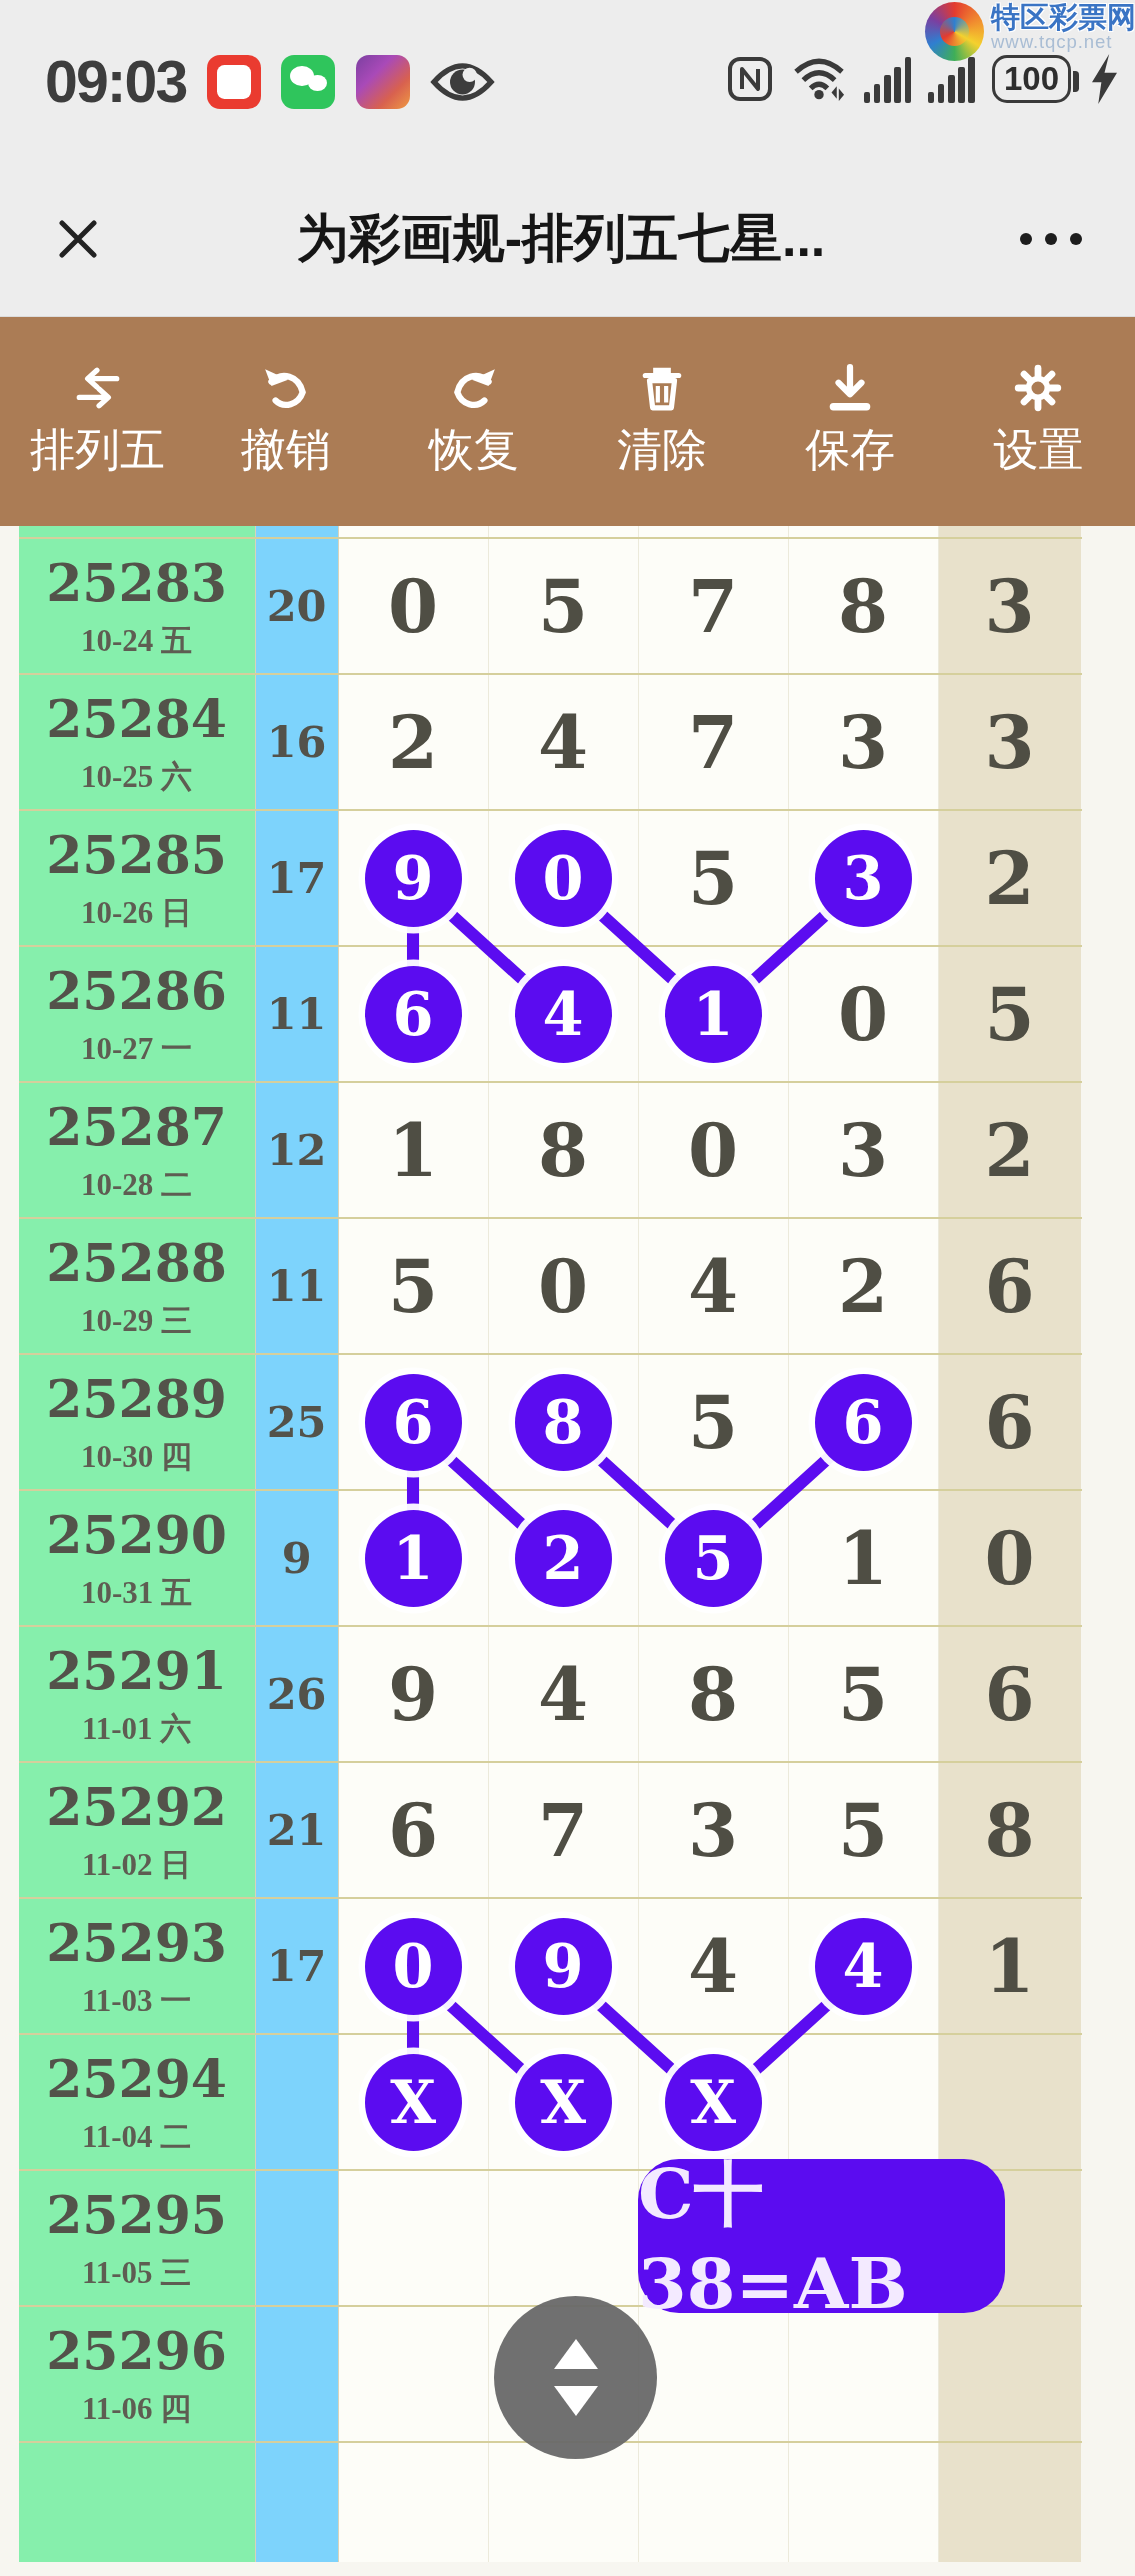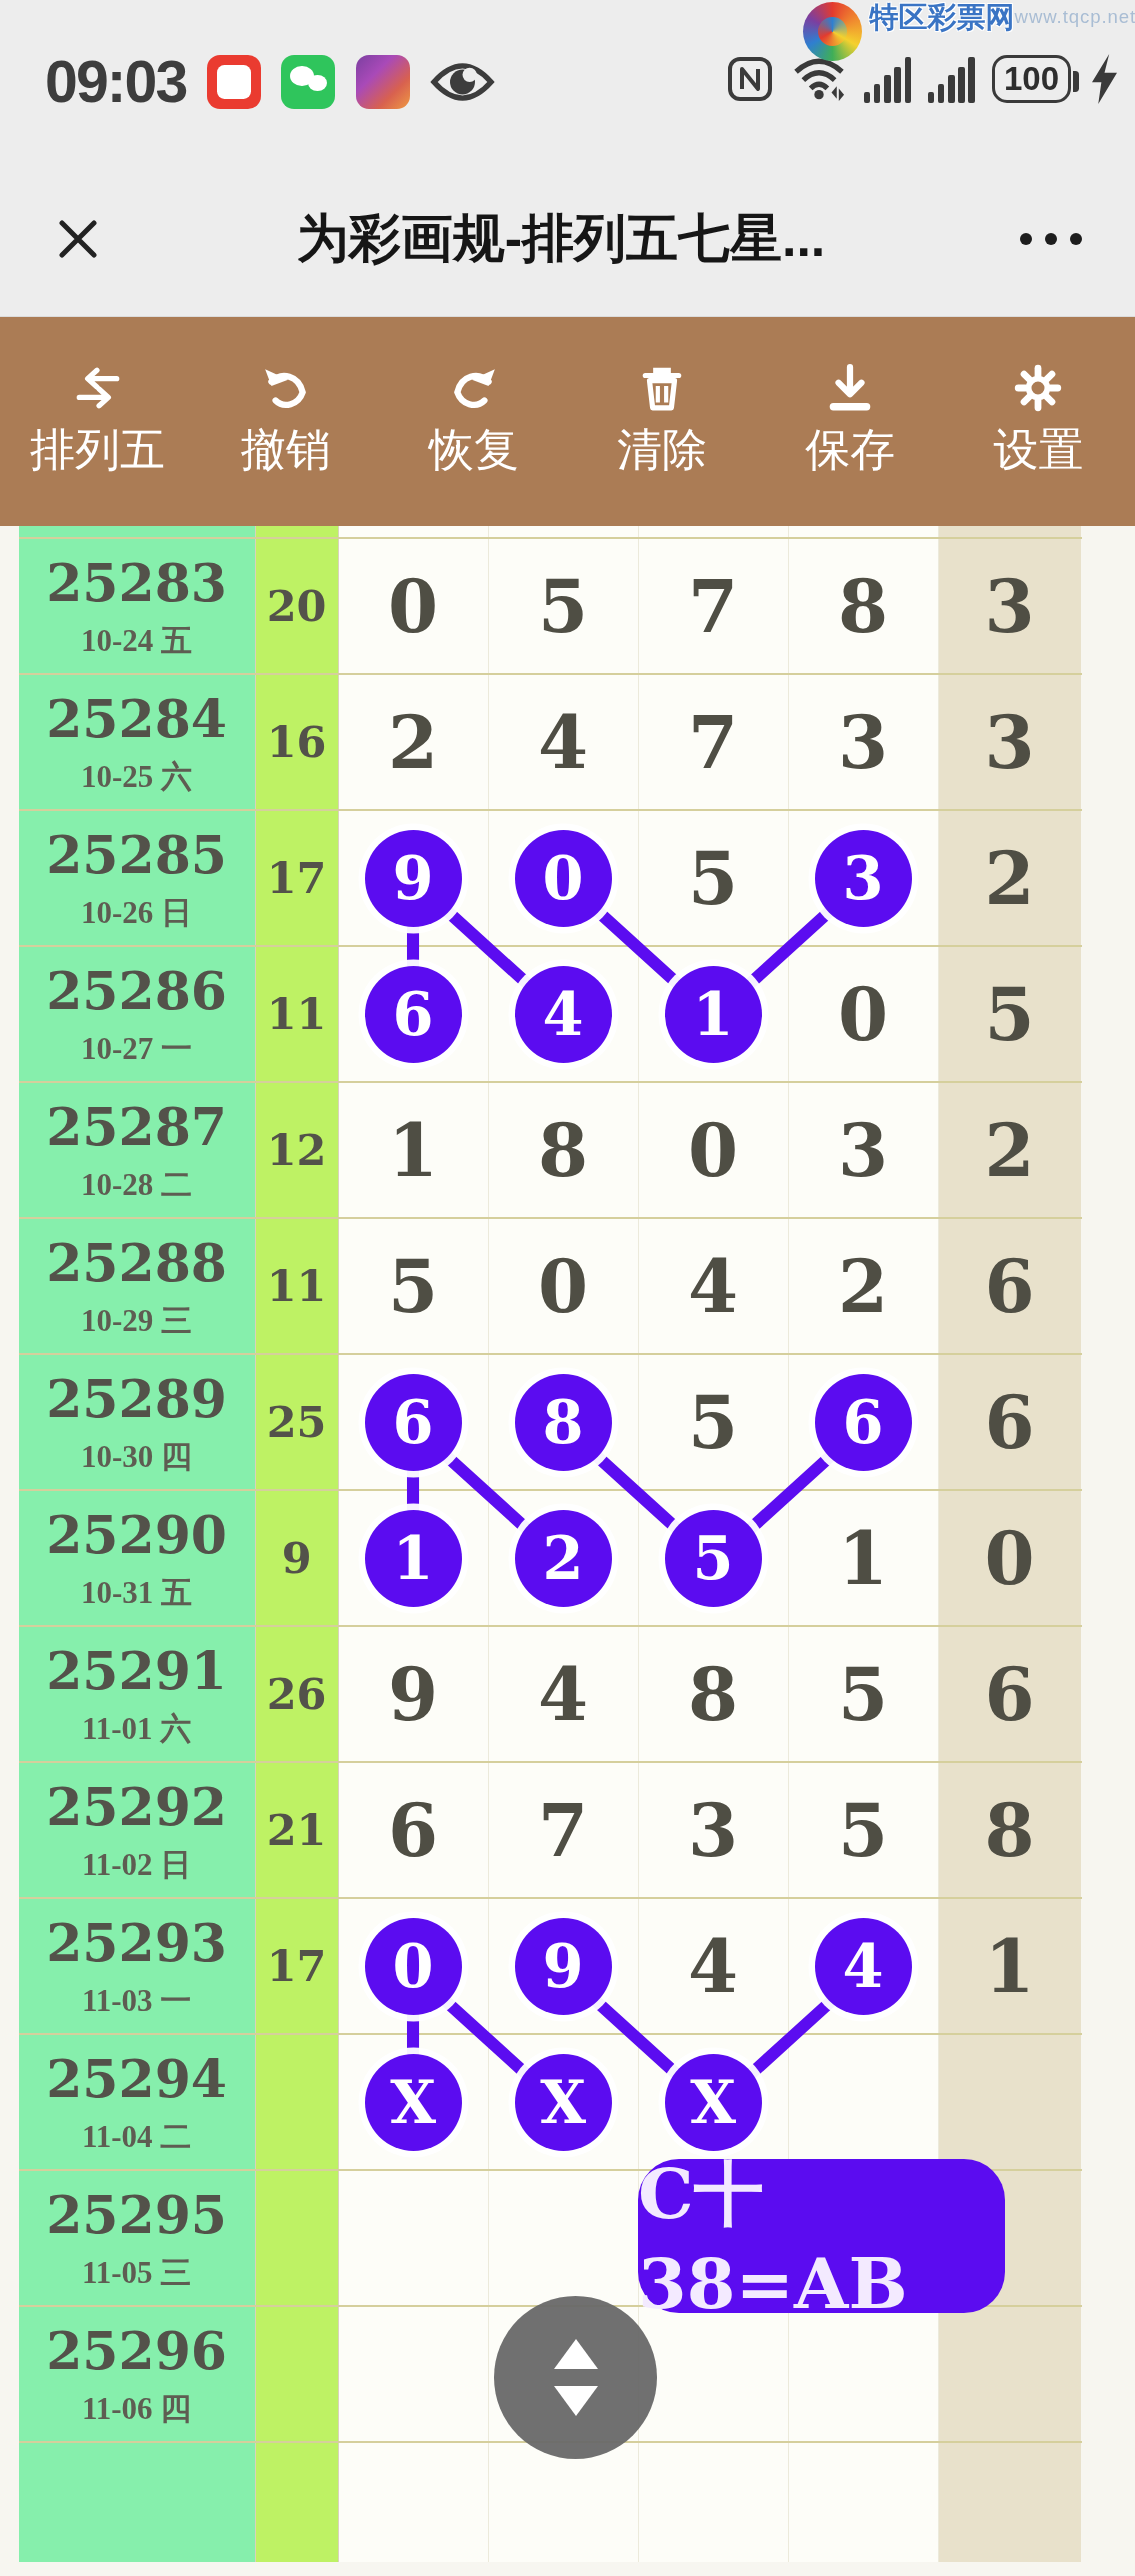--- a/index.html
+++ b/index.html
@@ -25,21 +25,21 @@
   .sigbars{display:flex;align-items:flex-end;gap:3.7px;height:48px;}
   .sigbars i{display:block;width:6.5px;background:#3a3a3a;border-radius:1.9px;}
 
   
   .watermark{position:absolute;right:0px;top:1.9px;display:flex;align-items:flex-start;gap:7.4px;z-index:5;}
   .wm-logo{width:59px;height:59px;border-radius:50%;
     background:conic-gradient(#e33b2f,#f0872f,#f4d12e,#3fae58,#2f7fd0,#7b3fa0,#e33b2f);
     position:relative;}
   .wm-logo::after{content:"";position:absolute;inset:15px;border-radius:50%;
     background:conic-gradient(#2f7fd0,#f4d12e,#e33b2f,#2f7fd0);}
-  .wm-text{display:flex;line-height:1.05;align-items:center;}
+  .wm-text{display:flex;flex-direction:column;line-height:1.05;}
   .wm-name{font-size:29px;font-weight:bold;color:#3a74c4;
     text-shadow:0.9px 0.9px 0 #fff,-0.9px -0.9px 0 #fff,0.9px -0.9px 0 #fff,-0.9px 0.9px 0 #fff;}
   .wm-url{font-size:18.6px;color:#a9bdd4;letter-spacing:0.9px;}
 
   .titlebar{position:absolute;left:0;top:178px;width:1136px;height:121px;
             display:flex;align-items:center;justify-content:space-between;
             padding:0 54px;box-sizing:border-box;}
   .title{font-size:52px;font-weight:bold;color:#161616;}
   .dots{display:flex;gap:13px;align-items:center;}
   .dots i{width:12px;height:12px;border-radius:50%;background:#1d1d1d;display:block;}
@@ -55,21 +55,21 @@
 
   
   .tablewrap{position:absolute;left:0;top:526px;width:1136px;height:2050px;background:#f7f6f0;}
   .rows{position:absolute;left:18.6px;top:0;width:1063px;}
   .trow{display:flex;height:136px;border-bottom:2.8px solid #d5cf9c;box-sizing:border-box;}
   .trow.sliver{height:13px;}
   .trow.partial{height:119px;border-bottom:none;}
   .cell{box-sizing:border-box;display:flex;align-items:center;justify-content:center;}
   .c-issue{width:237px;background:#86efac;border-right:1.9px solid #d9d3ba;
            flex-direction:column;line-height:1.02;}
-  .c-count{width:83px;background:#bef264;border-right:1.9px solid #d9d3ba;}
+  .c-count{width:83px;background:#7dd3fc;border-right:1.9px solid #d9d3ba;}
   .c-digit{width:150px;background:#fdfdf8;border-right:1.9px solid #eceadb;}
   .c-last{width:142px;background:#e8e1cb;}
   .issue-no{font-family:"DejaVu Serif","Liberation Serif",serif;font-weight:bold;
             font-size:52px;color:#53524a;}
   .issue-date{font-family:Liberation Serif, serif;font-weight:bold;
               font-size:31px;color:#5e5d52;margin-top:16px;}
   .cnt{font-family:"DejaVu Serif","Liberation Serif",serif;font-weight:bold;
        font-size:43px;color:#53524a;}
   .d{font-family:"DejaVu Serif","Liberation Serif",serif;font-weight:bold;
      font-size:72px;color:#4f4e44;}

